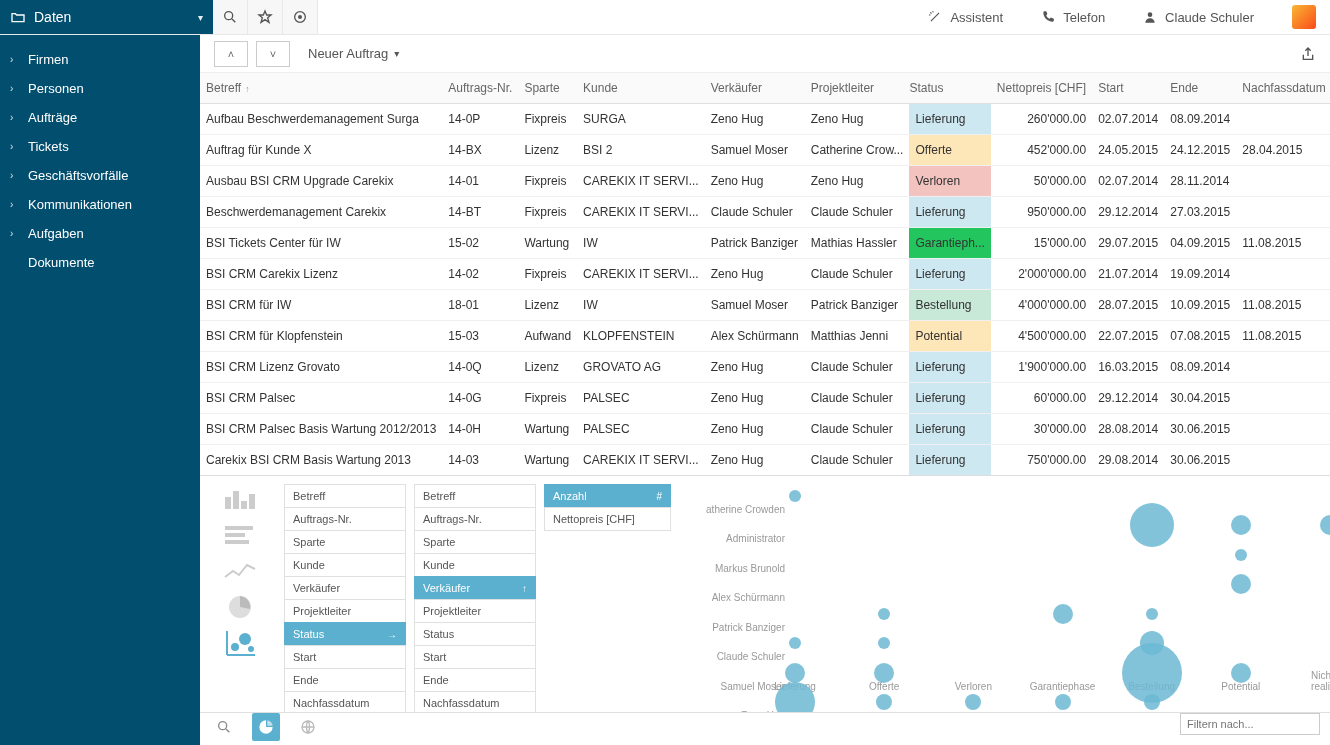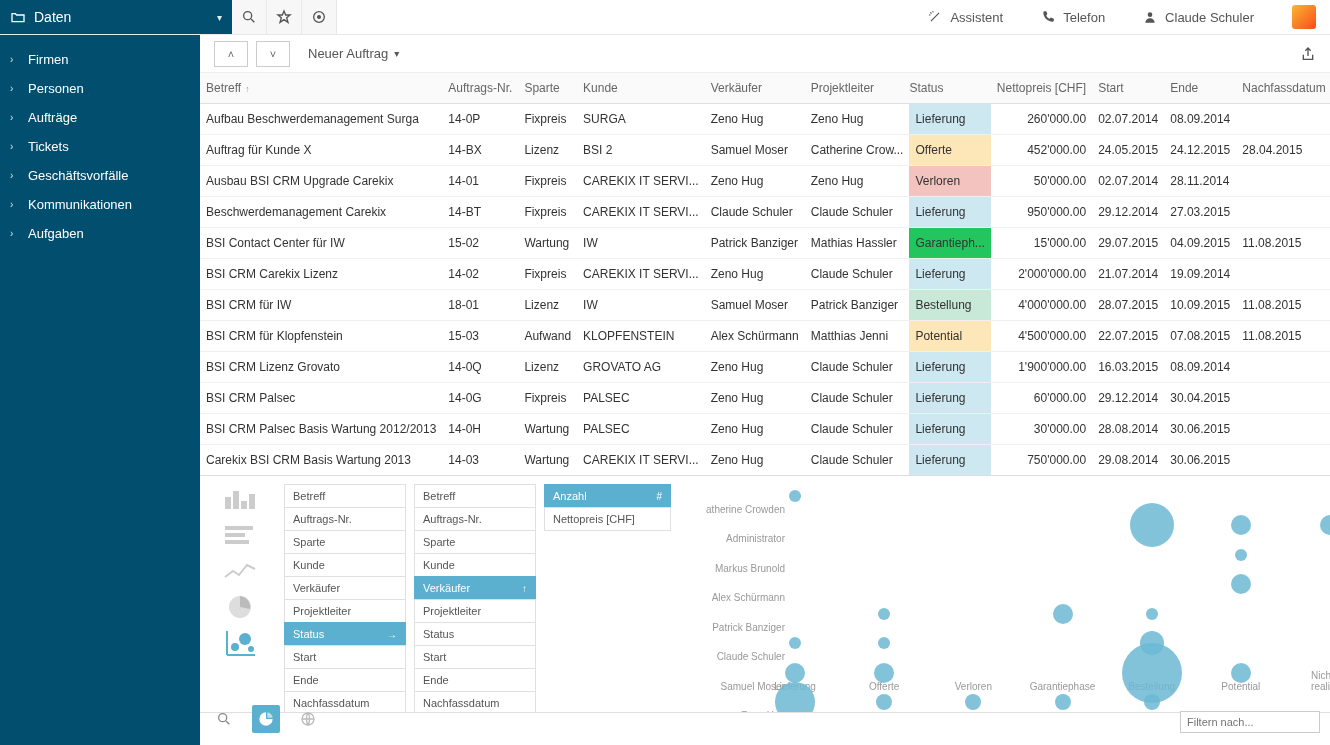--- a/index.html
+++ b/index.html
@@ -1,20 +1,20 @@
 <!DOCTYPE html>
 <html><head>
 <meta charset="utf-8">
 <style>
 * { box-sizing: border-box; margin: 0; padding: 0; font-family: -apple-system, BlinkMacSystemFont, "Segoe UI", Arial, sans-serif; }
 body { width: 1330px; height: 745px; overflow: hidden; background: #fff; color: #333; font-size: 12px; }
 
 
 .topbar { height: 35px; display: flex; align-items: stretch; background: #fff; border-bottom: 1px solid #e8e8e8; }
-.topbar-left { width: 232px; background: #014e6e; display: flex; align-items: stretch; }
+.topbar-left { width: 213px; background: #014e6e; display: flex; align-items: stretch; }
 .ds-select { background: #014e6e; color: #fff; display: flex; align-items: center; padding: 0 10px; gap: 8px; font-size: 14px; cursor: pointer; flex: 1; }
 .ds-select .chev { margin-left: auto; font-size: 10px; opacity: .9; }
 .tb-icon { width: 35px; display: flex; align-items: center; justify-content: center; color: #555; border-right: 1px solid #e8e8e8; cursor: pointer; background: #f7f7f7; }
 .topbar-right { margin-left: auto; display: flex; align-items: center; gap: 38px; padding-right: 14px; color: #555; font-size: 13px; }
 .tr-item { display: flex; align-items: center; gap: 8px; cursor: pointer; }
 .avatar { width: 24px; height: 24px; background: linear-gradient(135deg,#f7b733,#fc4a1a); border-radius: 3px; }
 
 
 .sidebar { position: absolute; top: 35px; left: 0; bottom: 0; width: 200px; background: #014e6e; color: #fff; padding-top: 10px; }
 .side-item { display: flex; align-items: center; gap: 8px; padding: 7px 10px; font-size: 13px; cursor: pointer; }
@@ -60,21 +60,21 @@
 .field-col .fld { padding: 5px 8px; border: 1px solid #e0e0e0; margin-bottom: -1px; background: #fff; color: #555; font-size: 11px; cursor: pointer; display: flex; align-items: center; }
 .field-col .fld.sel { background: #5bb0cf; color: #fff; border-color: #5bb0cf; align-items: center; }
 .field-col .fld .ind { margin-left: auto; font-size: 10px; }
 .chart-area { flex: 1; position: relative; padding: 10px 20px 20px 10px; }
 .bubble-chart { position: relative; width: 100%; height: 100%; }
 .ylab { position: absolute; right: calc(100% - 100px); font-size: 10px; color: #999; transform: translateY(-50%); margin-top: 13px; }
 .xlab { position: absolute; bottom: 0; font-size: 10px; color: #999; transform: translateX(-50%); }
 .bub { position: absolute; border-radius: 50%; background: #6cb9d4; opacity: .85; transform: translate(-50%,-50%); }
 
 
-.bottom { position: absolute; left: 200px; right: 0; bottom: 0; height: 33px; border-top: 1px solid #e0e0e0; display: flex; align-items: flex-end; padding: 12px 10px; gap: 14px; background: #fff; font-size: 11px; color: #666; }
+.bottom { position: absolute; left: 200px; right: 0; bottom: 0; height: 33px; border-top: 1px solid #e0e0e0; display: flex; align-items: flex-start; padding: 0 10px; gap: 14px; background: #fff; font-size: 11px; color: #666; }
 .bb-icon { width: 28px; height: 28px; display: flex; align-items: center; justify-content: center; color: #888; cursor: pointer; }
 .bb-icon.active { background: #5bb0cf; color: #fff; border-radius: 2px; }
 .filter-input { margin-left: auto; width: 140px; height: 22px; border: 1px solid #ccc; padding: 0 6px; font-size: 11px; color: #999; }
 .bb-stats { display: flex; gap: 14px; margin-left: 12px; }
 .bb-col { display: flex; flex-direction: column; line-height: 1.3; }
 .bb-col .lnk { color: #4a90c2; text-decoration: underline; cursor: pointer; }
 svg { display: block; }
 </style>
 </head>
 <body>
@@ -151,20 +151,24 @@
       <span class="arrow">›</span>
       <span>Geschäftsvorfälle</span>
     </div>
     <div class="side-item">
       <span class="arrow">›</span>
       <span>Kommunikationen</span>
     </div>
     <div class="side-item">
       <span class="arrow">›</span>
       <span>Aufgaben</span>
+    </div>
+    <div class="side-item">
+      <span class="arrow"></span>
+      <span>Dokumente</span>
     </div>
   </div>
 
 <div class="main">
   <div class="toolbar">
     <div class="sq-btn">
         <span>˄</span>
       </div>
     <div class="sq-btn">
         <span>˅</span>
@@ -252,21 +256,21 @@
             <td class="col-proj">Claude Schuler</td>
             <td class="col-status">
               <div class="st-lieferung">Lieferung</div>
             </td>
             <td class="col-preis">950'000.00</td>
             <td class="col-date">29.12.2014</td>
             <td class="col-date">27.03.2015</td>
             <td class="col-date"></td>
           </tr>
           <tr>
-            <td class="col-betreff">BSI Contact Center für IW</td>
+            <td class="col-betreff">BSI Tickets Center für IW</td>
             <td class="col-nr">15-02</td>
             <td class="col-sparte">Wartung</td>
             <td class="col-kunde">IW</td>
             <td class="col-verk">Patrick Banziger</td>
             <td class="col-proj">Mathias Hassler</td>
             <td class="col-status">
               <div class="st-garantie">Garantieph...</div>
             </td>
             <td class="col-preis">15'000.00</td>
             <td class="col-date">29.07.2015</td>

